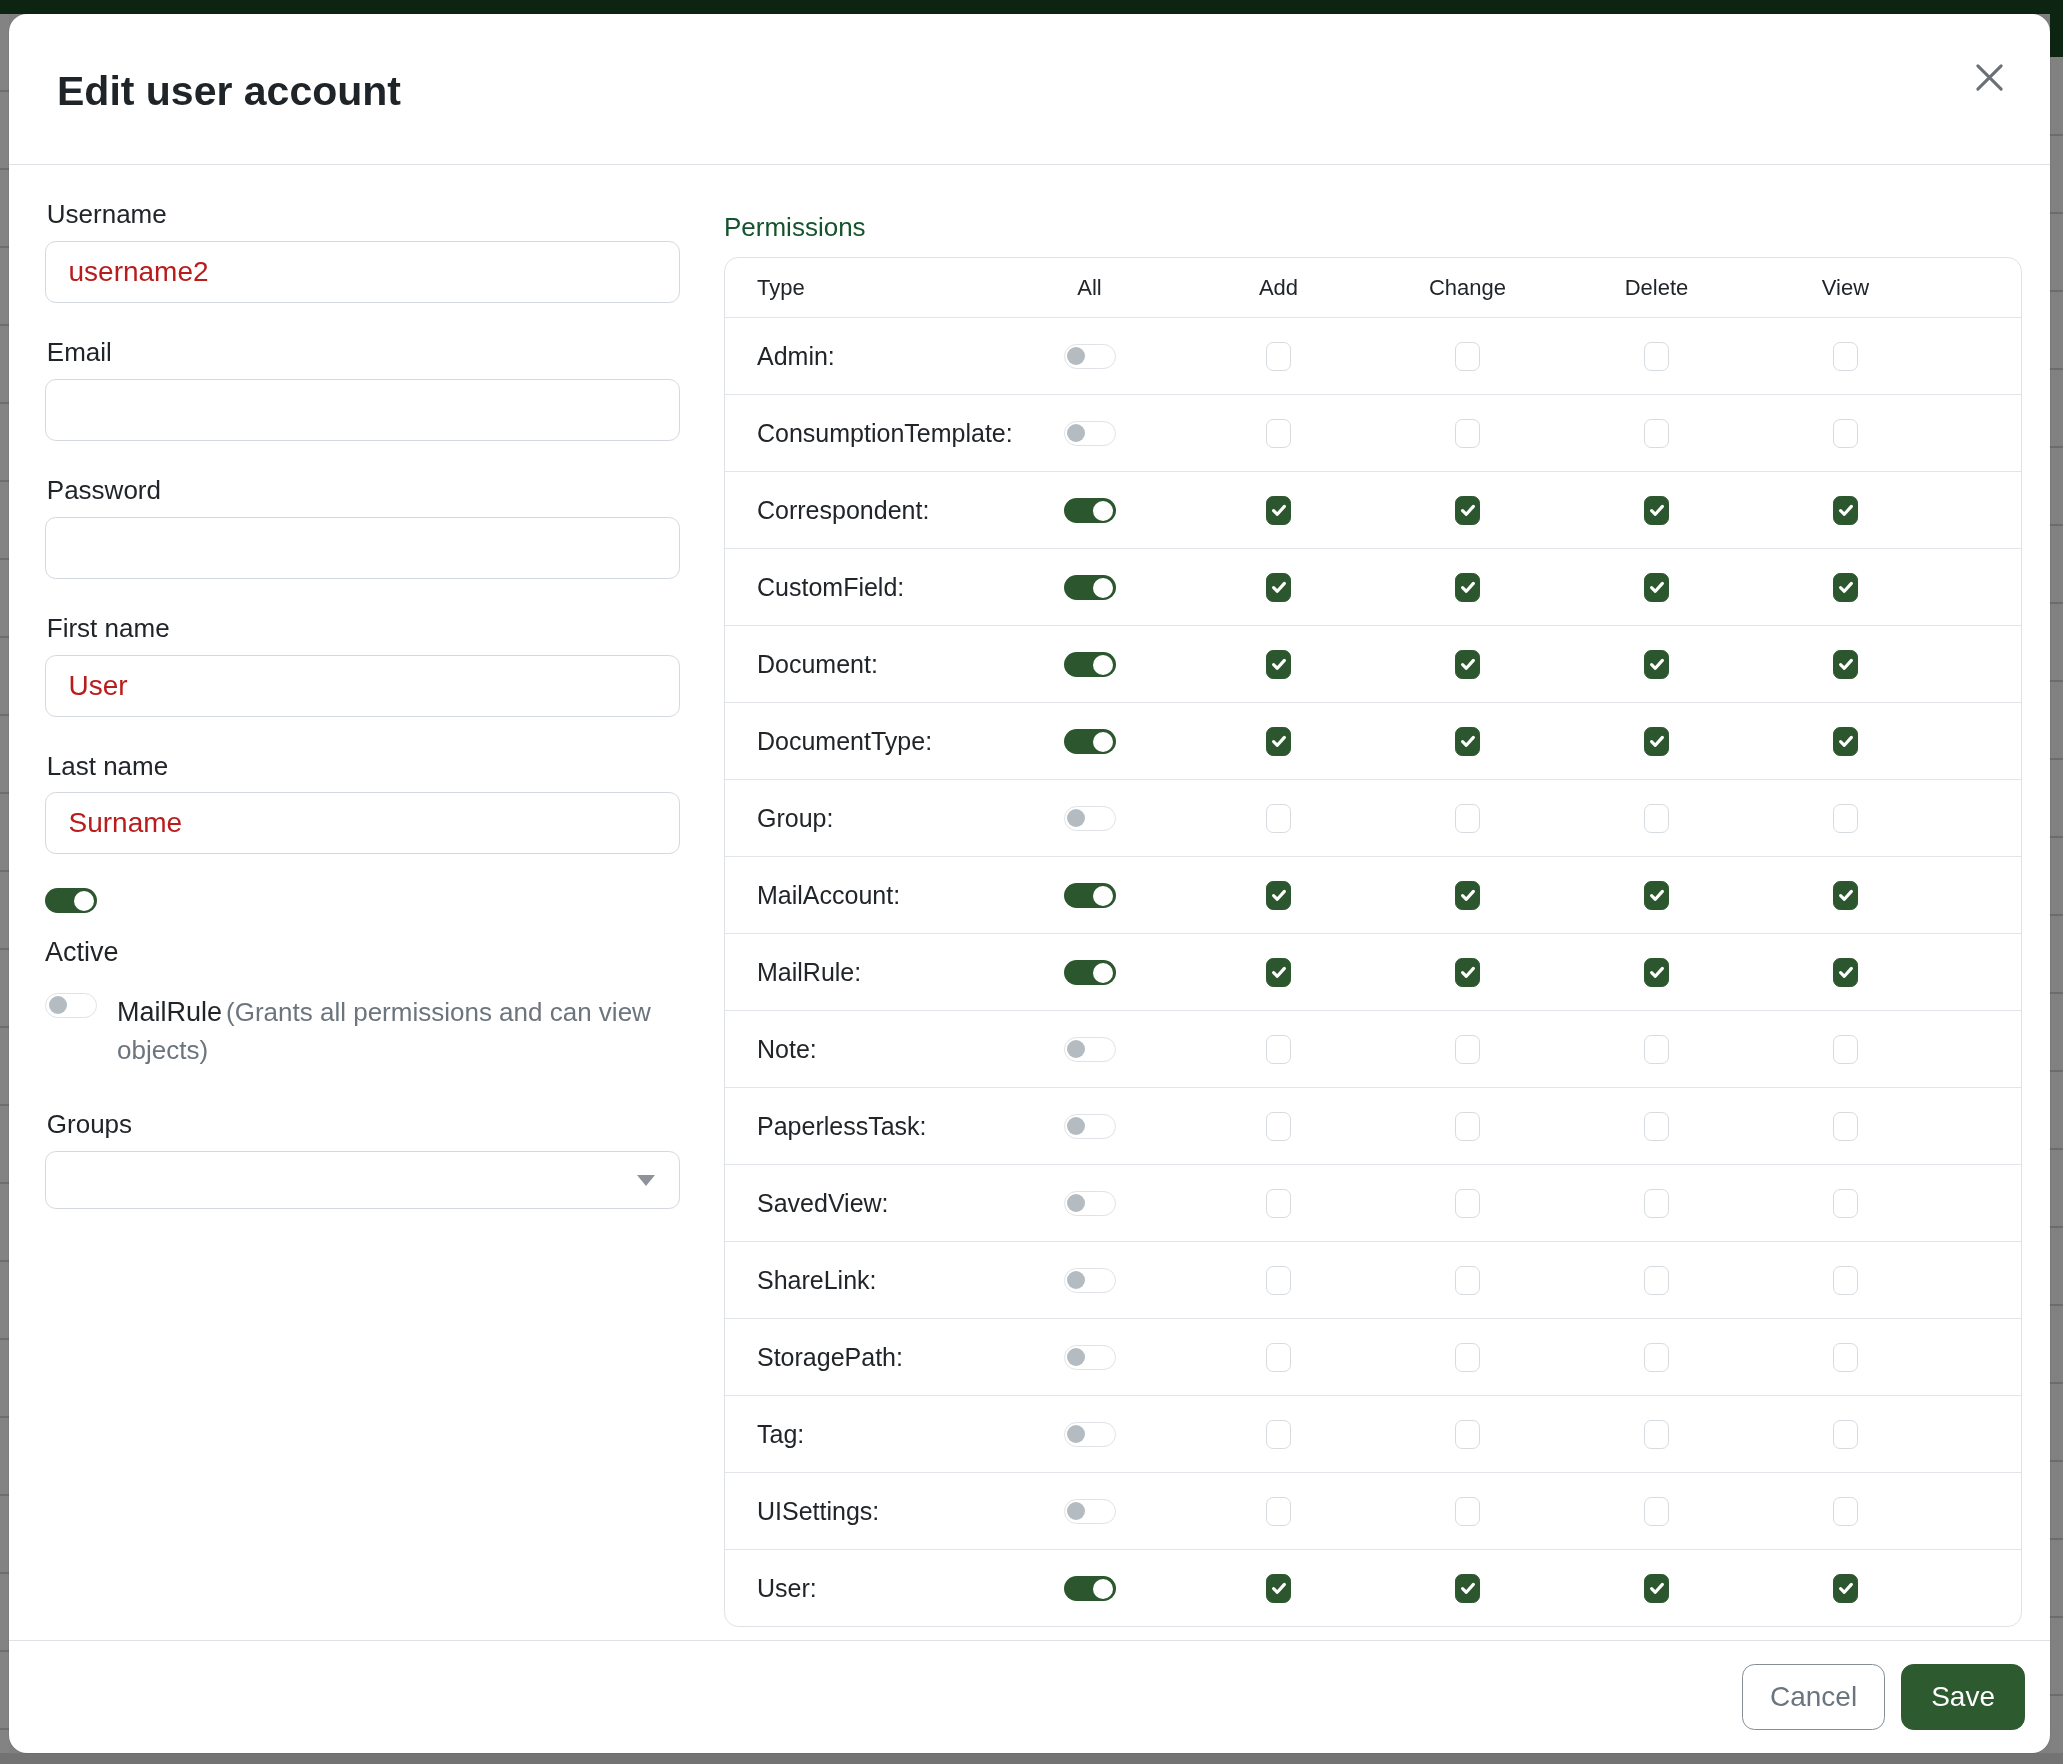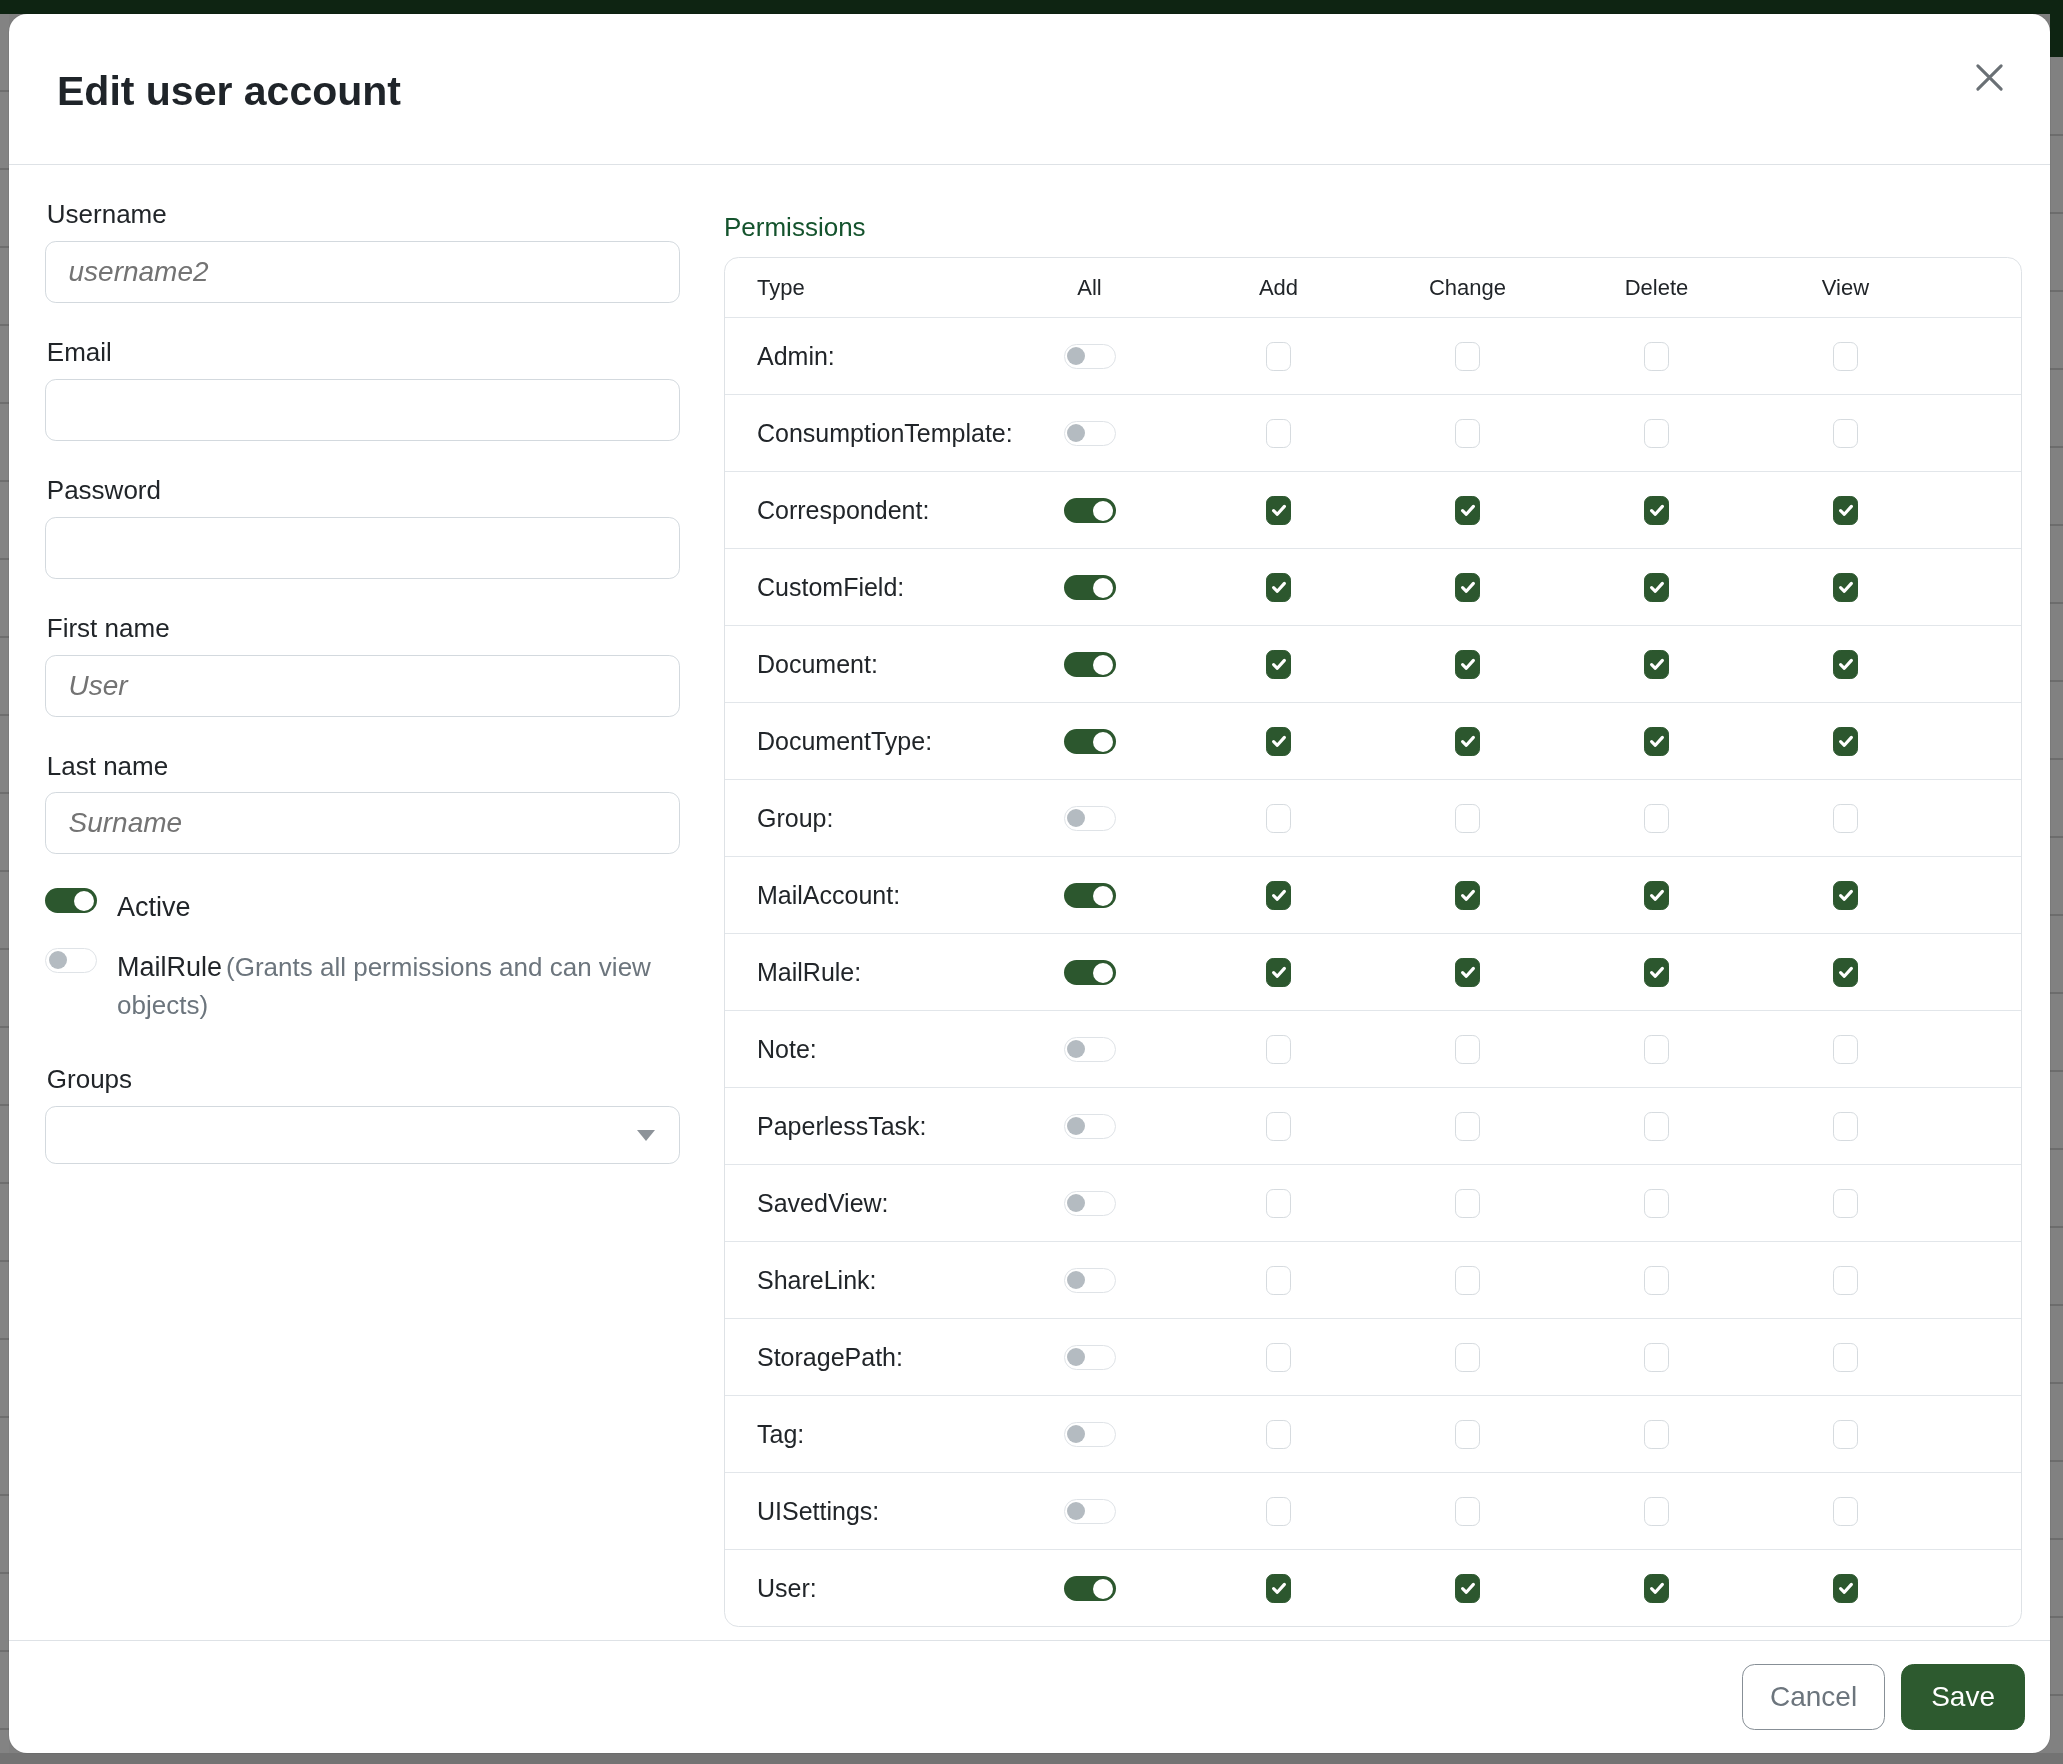--- a/index.html
+++ b/index.html
@@ -35,24 +35,24 @@
   .close-btn svg{width:43px;height:43px;display:block;}
 
   .modal-body{flex:1 1 auto;display:flex;gap:44px;padding:34px 28px 0 36px;overflow:hidden;}
 
   
   .col-left{flex:0 0 635px;width:635px;}
   .field{margin-bottom:34px;}
   .field-label{display:block;font-size:26px;line-height:31px;color:#212529;margin:0 1.8px 10.8px 1.8px;}
   .text-input{
     width:100%;height:62px;border:1.8px solid #d3d9de;border-radius:10.8px;
-    padding:0 22.5px;font-size:28px;color:#737373;font-family:inherit;background:#fff;outline:none;font-style:italic;
+    padding:0 22.5px;font-size:28px;color:#b91c1c;font-family:inherit;background:#fff;outline:none;
   }
   .switch-row{display:flex;align-items:flex-start;gap:20px;margin-bottom:21.6px;}
-  .switch-row.first{margin-top:20px;}
+  .switch-row.first{margin-top:20px;flex-direction:column;}
   .switch-label{font-size:27px;line-height:38px;color:#212529;}
   .switch-hint{font-size:26px;line-height:38px;color:#6c757d;}
   .groups-field{margin-top:40px;}
   .select-box{
     position:relative;width:100%;height:58px;border:1.8px solid #d3d9de;border-radius:10.8px;
     background:#fff;cursor:pointer;
   }
   .caret{
     position:absolute;right:24px;top:23.4px;width:0;height:0;
     border-left:9px solid transparent;border-right:9px solid transparent;

